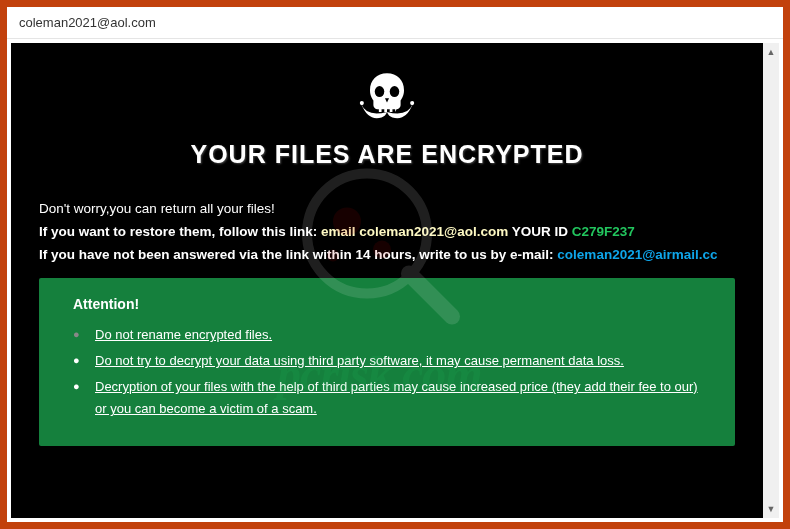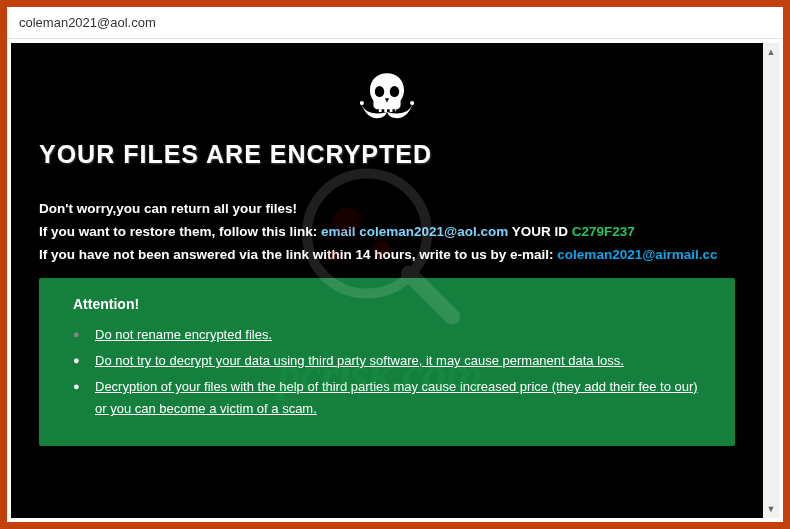--- a/index.html
+++ b/index.html
@@ -63,38 +63,39 @@
     .skull-container {
       text-align: center;
       margin-top: 5px;
       margin-bottom: 10px;
     }
     .skull-container svg {
       width: 68px;
       height: 58px;
     }
     .main-heading {
+      text-align: center;
       font-size: 25px;
       font-weight: bold;
       letter-spacing: 1px;
       margin-bottom: 32px;
       text-shadow: 1px 1px 2px #444;
     }
     .line1 {
       font-size: 13.5px;
-      font-weight: bold;
+      font-weight: normal;
       margin-bottom: 8px;
     }
     .line2, .line3 {
       font-size: 13.5px;
       font-weight: bold;
       margin-bottom: 8px;
     }
     .email-highlight {
-      color: #7dd3fc;
+      color: #fef9c3;
     }
     .id-highlight {
       color: #22c55e;
       text-align: right;
     }
     .email2-highlight {
       color: #0ea5e9;
     }
     .attention-box {
       background: #15803d;

